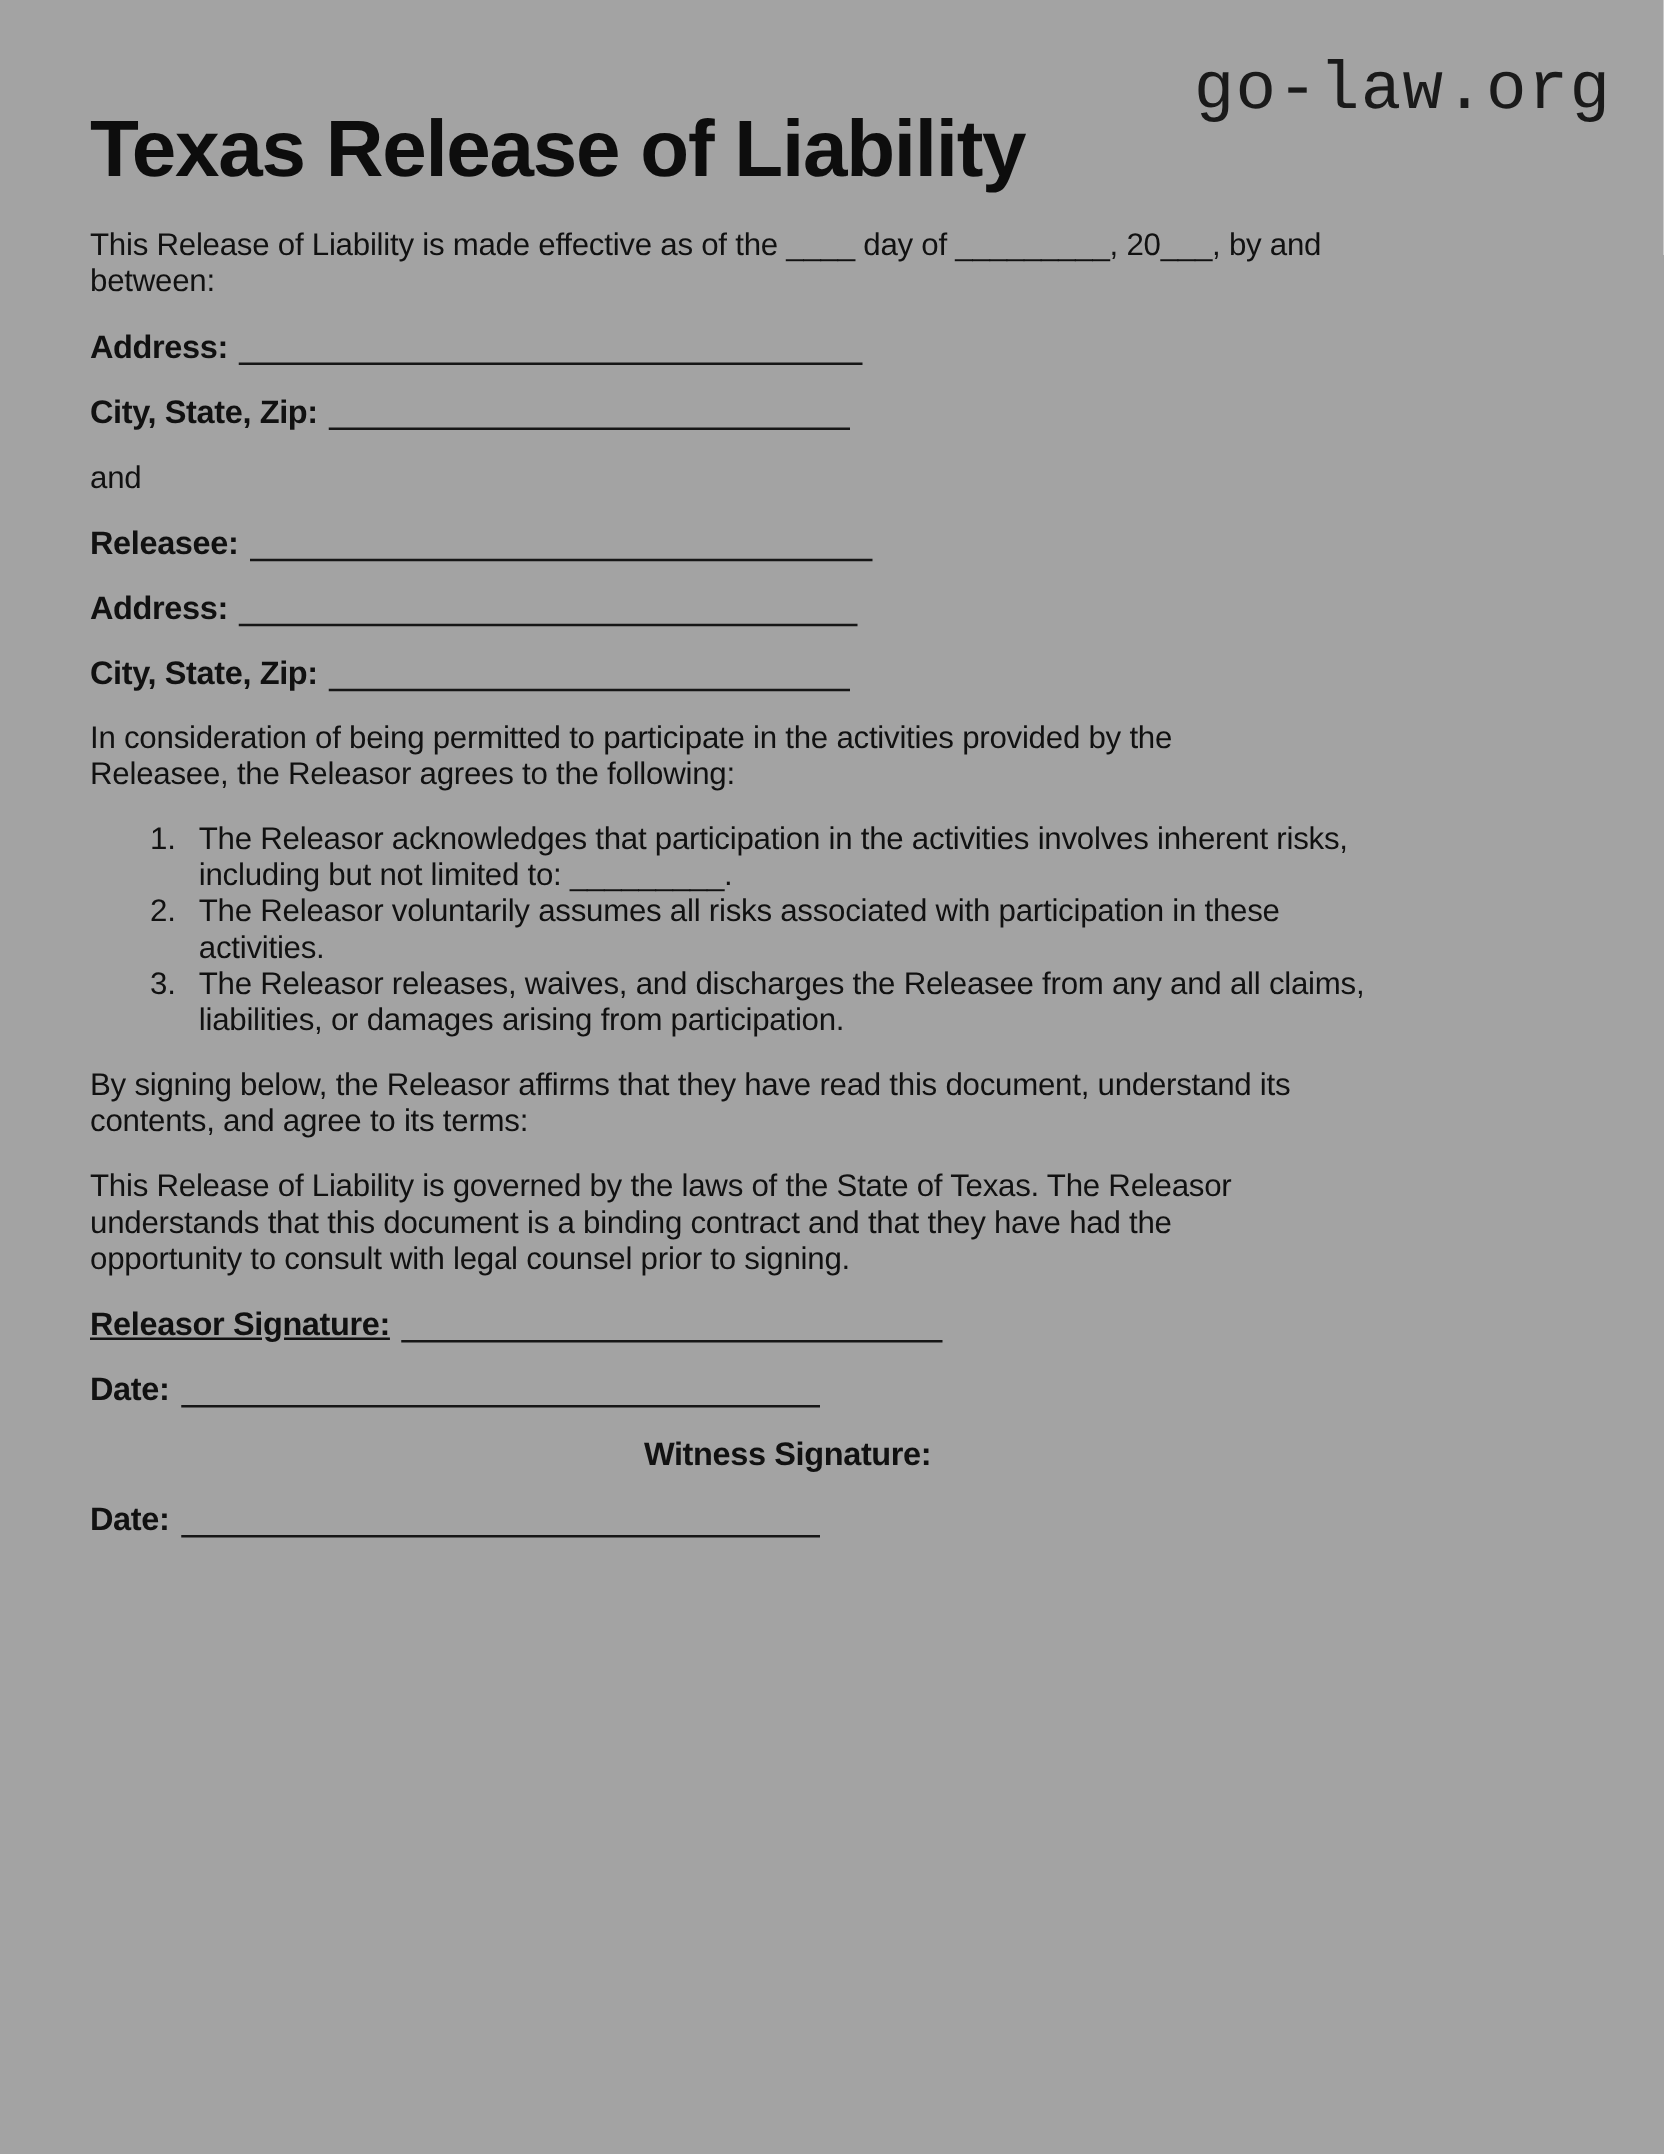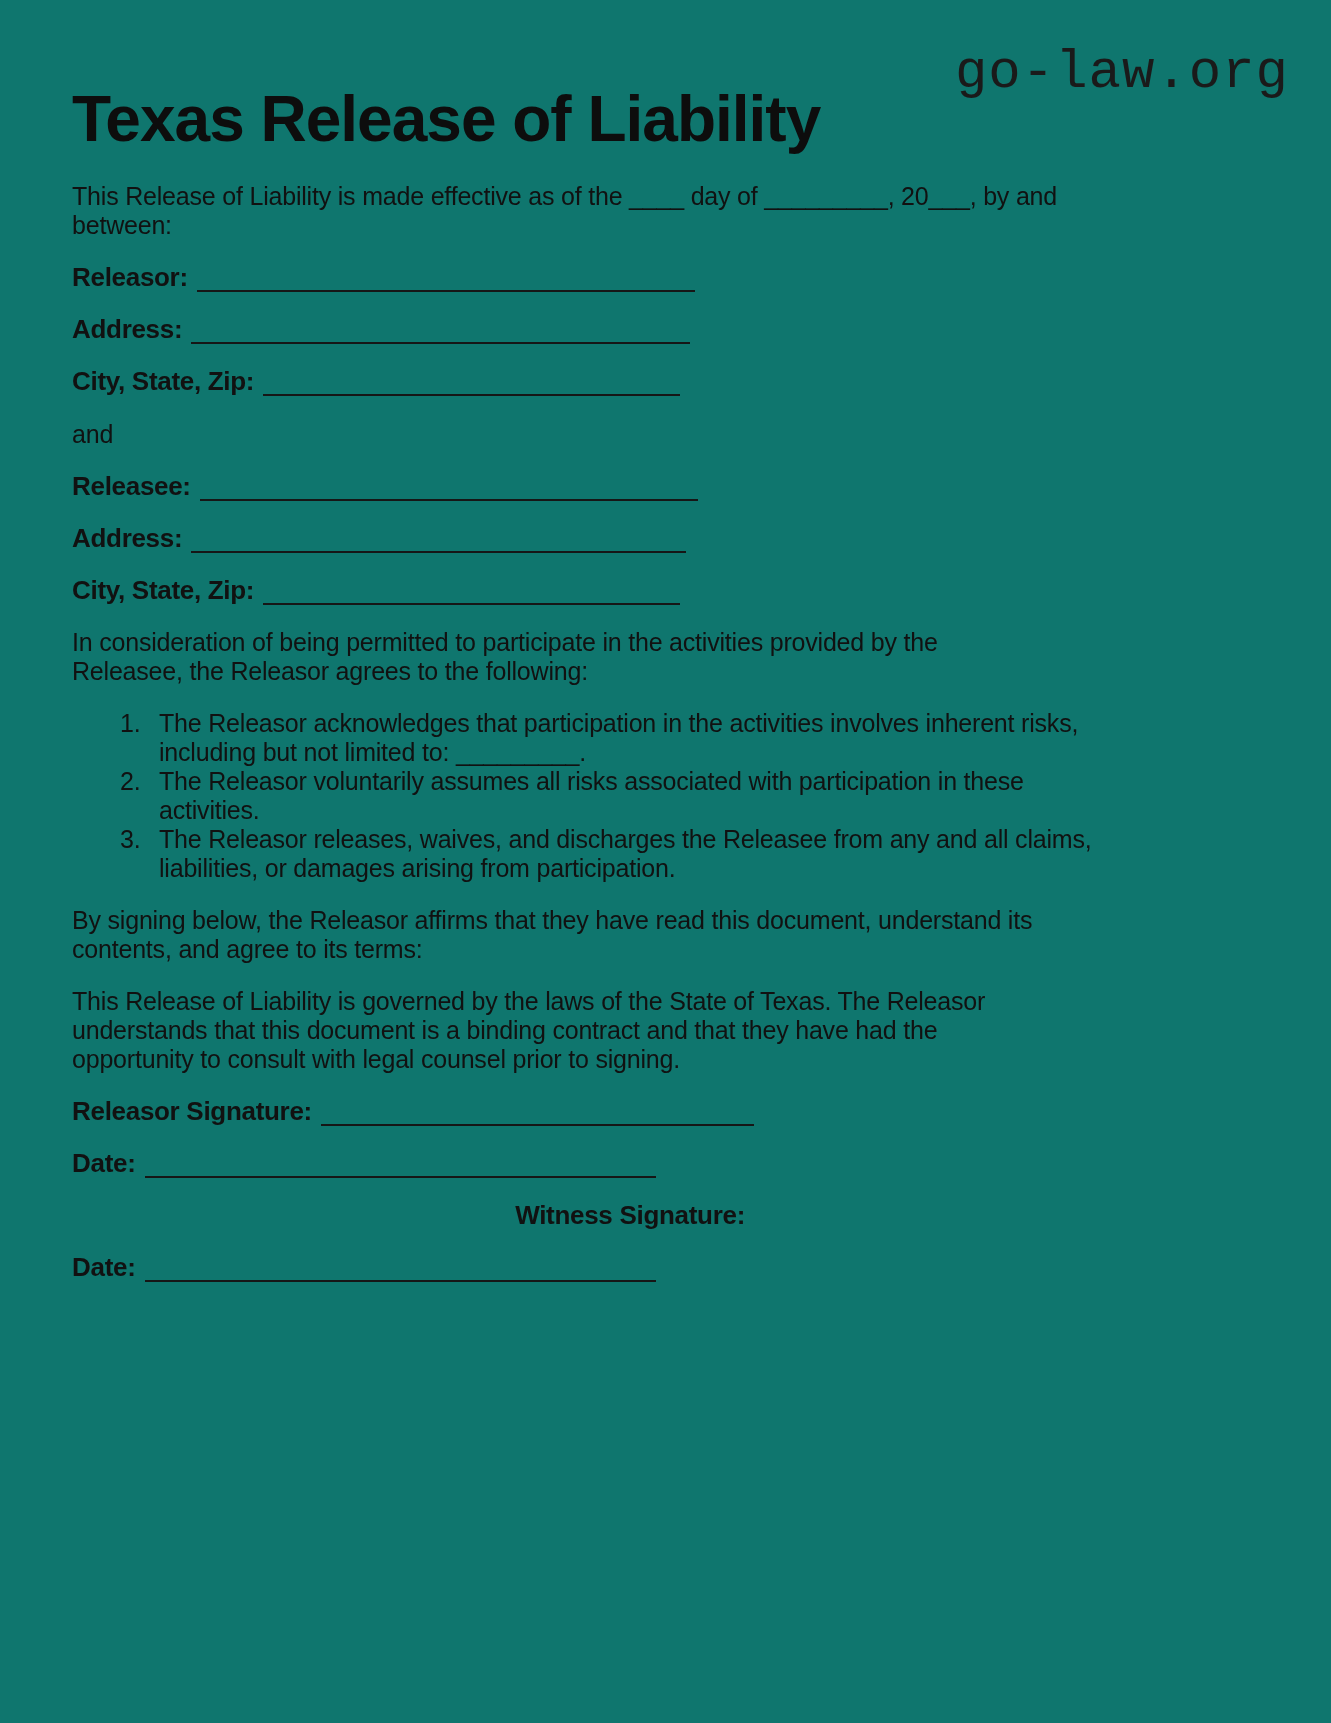--- a/index.html
+++ b/index.html
@@ -1,21 +1,21 @@
 <!DOCTYPE html>
 <html><head>
 <meta charset="utf-8">
 <style>
   * { margin: 0; padding: 0; box-sizing: border-box; }
   html, body { background: #ffffff; }
   .page {
     position: relative;
     width: 1331px;
     height: 1723px;
-    background: #0f766e;
+    background: #a3a3a3;
     color: #111111;
     font-family: "Liberation Sans", sans-serif;
     font-size: 25px;
     line-height: 29px;
     letter-spacing: -0.2px;
     overflow: hidden;
   }
   .content {
     padding: 90px 90px 0 72px;
     width: 1292px;
@@ -57,21 +57,21 @@
     margin-left: 9px;
     height: 27px;
     border-bottom: 2.5px solid #161616;
   }
   .w-releasor  { width: 623px; }
   .w-address1  { width: 618px; }
   .w-city1     { width: 608px; }
   .w-releasee  { width: 626px; }
   .w-address2  { width: 614px; }
   .w-city2     { width: 608px; }
-  .w-rel-sig   { width: 682px; }
+  .w-rel-sig   { width: 682px; text-decoration: underline; }
   .w-date1     { width: 584px; }
   .w-wit-sig   { width: 673px; flex-direction: column; }
   .w-date2     { width: 584px; }
   .connector { margin-top: 24px; }
   ol.terms {
     list-style: none;
     margin-top: 23px;
     margin-left: 48px;
   }
   ol.terms li { display: flex; }
@@ -88,24 +88,20 @@
 <div class="page">
 
   <div class="logo">go-law.org</div>
 
   <div class="content">
 
     <h1 class="doc-title">Texas Release of Liability</h1>
 
     <div class="para intro">This Release of Liability is made effective as of the ____ day of _________, 20___, by and<br>between:</div>
 
-    <div class="field-row w-releasor">
-      <span class="field-label">Releasor:</span>
-      <span class="fill-line"></span>
-    </div>
 
     <div class="field-row w-address1">
       <span class="field-label">Address:</span>
       <span class="fill-line"></span>
     </div>
 
     <div class="field-row w-city1">
       <span class="field-label">City, State, Zip:</span>
       <span class="fill-line"></span>
     </div>

